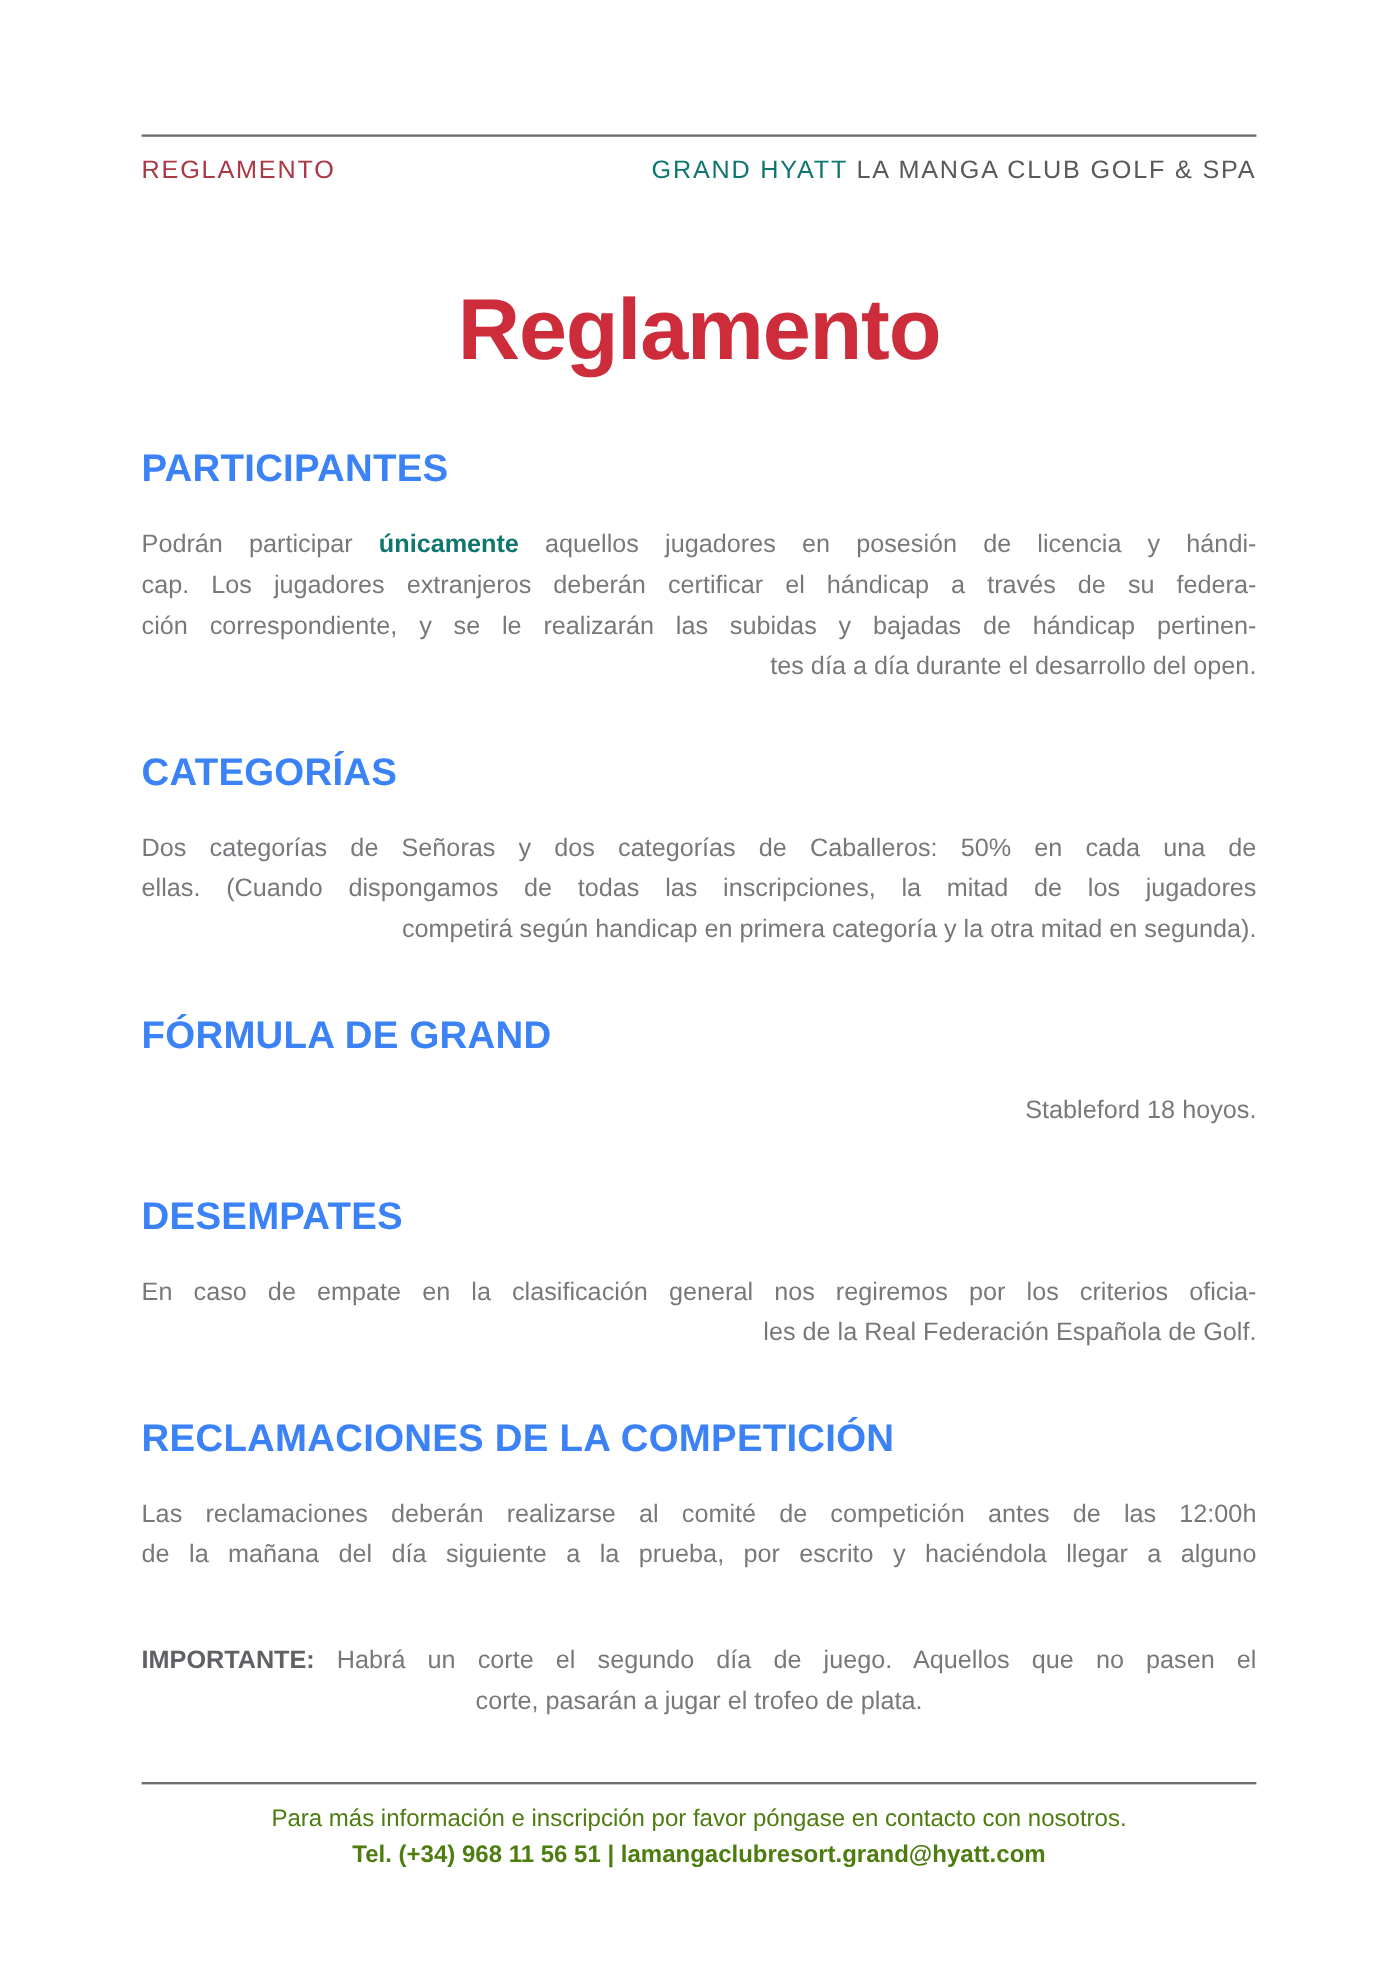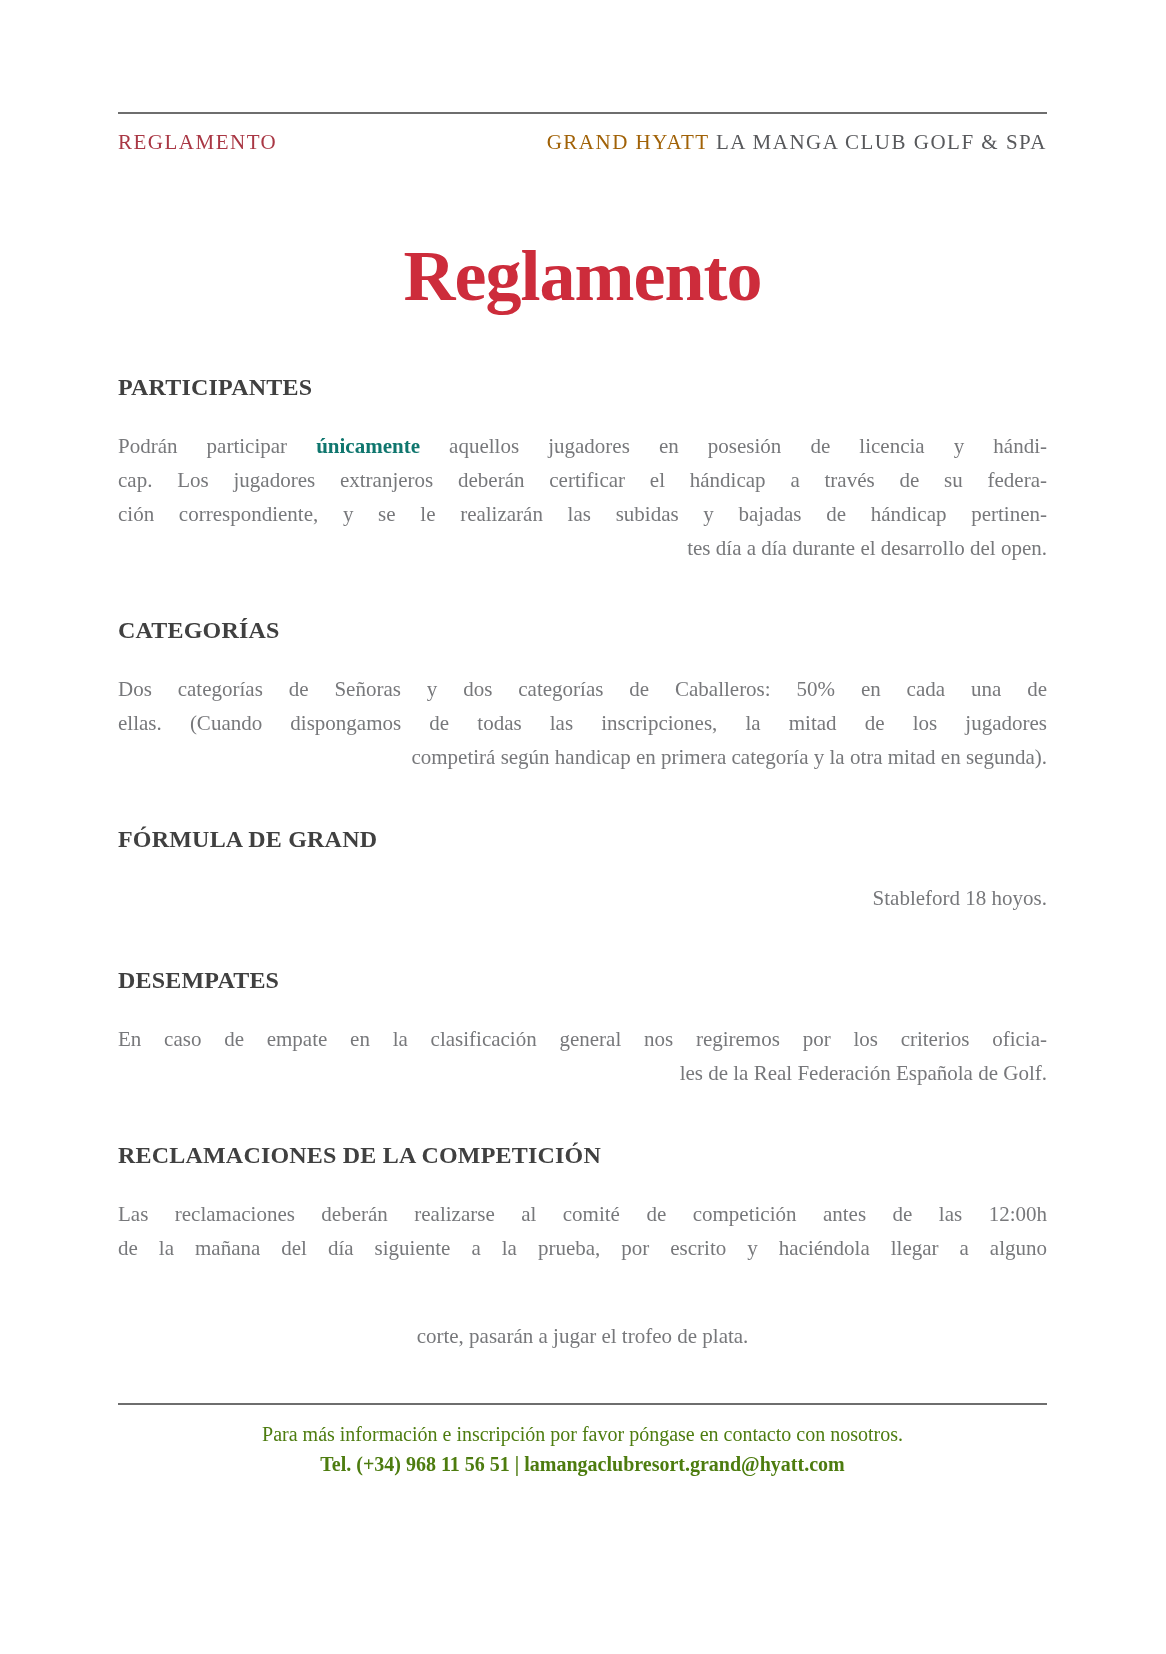--- a/index.html
+++ b/index.html
@@ -1,49 +1,49 @@
 <!DOCTYPE html>
 <html><head>
 <meta charset="utf-8">
 <style>
   html,body { margin:0; padding:0; background:#ffffff; }
   .page {
     position:relative;
     width:1166px; height:1654px;
     background:#ffffff;
-    font-family:Liberation Serif, serif;
+    font-family:Liberation Sans, sans-serif;
     overflow:hidden;
     margin:0 auto;
   }
   .content { padding:0 119px 0 118px; }
 
   .rule { border:none; border-top:2px solid #6e6e6e; margin:0; }
   .top-rule { margin-top:112px; }
   .bottom-rule { margin-top:50px; }
 
   .header {
     display:flex; justify-content:space-between; align-items:baseline;
     margin-top:16px;
     font-size:21px; letter-spacing:1.5px;
   }
   .header-left { color:#a93744; }
   .header-right { color:#58595c; }
-  .header-right .brand { color:#a16207; }
+  .header-right .brand { color:#0f766e; }
 
   .page-title {
     margin:80px 0 0 0;
     text-align:center;
     font-size:72px; font-weight:700; letter-spacing:-1px;
     color:#cd2c3b;
   }
 
   .section-heading {
     margin:52px 0 28px 0;
-    font-size:24px; font-weight:700; letter-spacing:0.2px;
-    color:#404040;
+    font-size:32px; font-weight:700; letter-spacing:0.2px;
+    color:#3b82f6;
   }
   .first-heading { margin-top:56px; }
 
   .para { font-size:21px; line-height:34px; color:#77787b; }
   .jline { text-align:justify; text-align-last:justify; }
   .lline { text-align:right; }
   .em-red { color:#0f766e; font-weight:700; }
 
   .important { margin-top:54px; font-size:21px; line-height:34px; color:#77787b; }
   .important .label { color:#606164; font-weight:700; }
@@ -108,20 +108,21 @@
 
     <div>
       <div class="section-heading">RECLAMACIONES DE LA COMPETICIÓN</div>
       <div class="para">
         <div class="jline">Las reclamaciones deberán realizarse al comité de competición antes de las 12:00h</div>
         <div class="jline">de la mañana del día siguiente a la prueba, por escrito y haciéndola llegar a alguno</div>
       </div>
     </div>
 
     <div class="important">
+      <div class="jline"><span class="label">IMPORTANTE:</span><span> Habrá un corte el segundo día de juego. Aquellos que no pasen el</span></div>
       <div class="center-line">corte, pasarán a jugar el trofeo de plata.</div>
     </div>
 
     <hr class="rule bottom-rule">
 
     <div class="footer">
       <div>Para más información e inscripción por favor póngase en contacto con nosotros.</div>
       <div class="footer-bold">Tel. (+34) 968 11 56 51 | lamangaclubresort.grand@hyatt.com</div>
     </div>
 

